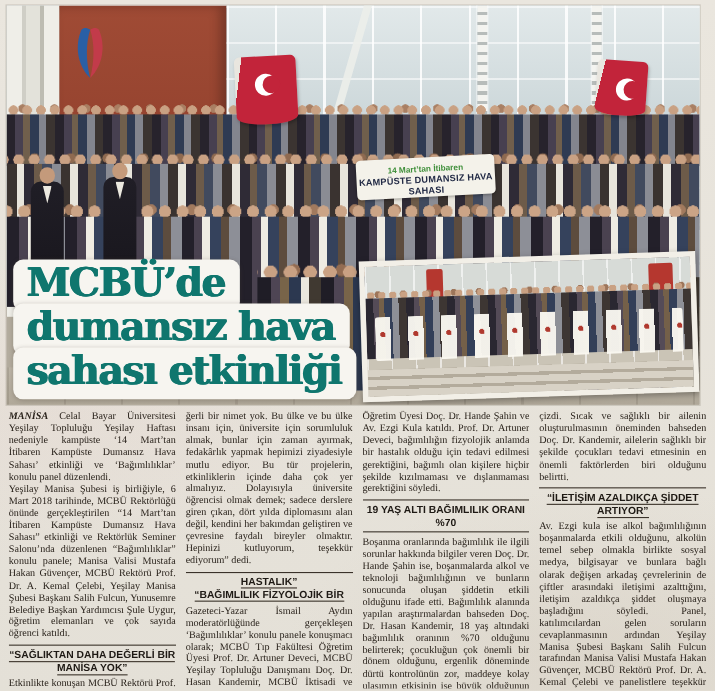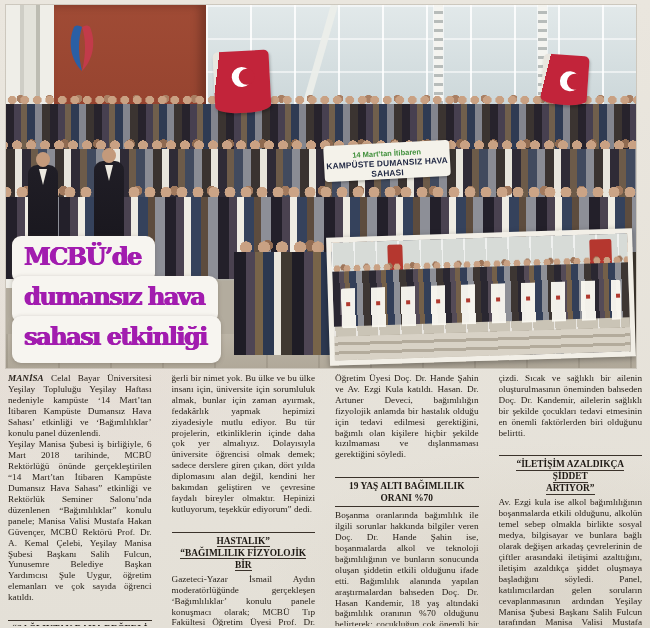--- a/index.html
+++ b/index.html
@@ -109,35 +109,35 @@
     background:
       radial-gradient(circle 2.5px at 7px 16px,#b0392f 96%,transparent) 0 0/30px 40px repeat-x,
       repeating-linear-gradient(90deg,rgba(250,248,241,.96) 0 14px,rgba(250,248,241,0) 14px 30px);}
   .isteps{position:absolute;left:0;right:0;bottom:0;height:24px;
     background:repeating-linear-gradient(180deg,#d8d2c6 0 6px,#b3ab9c 6px 9px);}
 
   
   .headline{position:absolute;left:12px;top:236px;z-index:10;}
   .hl{display:table;background:#f7f5f0;border-radius:9px;margin-bottom:-7px;
     padding:1px 14px 6px 12px;
-    font-family:"DejaVu Serif",serif;font-weight:bold;color:#a21caf;
-    font-size:24px;line-height:40px;letter-spacing:-1.5px;
+    font-family:"DejaVu Serif",serif;font-weight:bold;color:#0f766e;
+    font-size:36px;line-height:40px;letter-spacing:-1.5px;
     text-shadow:.7px 0 currentColor,-.4px 0 currentColor;
     box-shadow:0 1px 4px rgba(80,70,60,.30);}
 
   
   .article{position:absolute;left:8px;right:8px;top:373px;bottom:2px;
-    display:flex;gap:20px;overflow:hidden;
+    display:flex;gap:9px;overflow:hidden;
     font-size:9.2px;line-height:10.9px;color:#29221b;text-align:justify;}
   .col{flex:1;overflow:hidden;}
   .col p{margin:0 0 1px 0;}
   .lead{font-weight:bold;font-style:italic;}
-  .subhead{font-family:Liberation Serif, serif;font-weight:bold;
+  .subhead{font-family:Liberation Sans, sans-serif;font-weight:bold;
     font-size:9.4px;line-height:12px;text-align:center;color:#1e1914;
-    border-top:1.2px solid #3a322a;padding-top:2px;margin:17px 0 3px;}
+    border-top:1.2px solid #3a322a;padding-top:2px;margin:5px 0 3px;}
   .subhead .l{display:block;}
   .subhead .l span{border-bottom:1.3px solid #3a322a;padding-bottom:.5px;}
   .subhead.bar{border-bottom:1.3px solid #3a322a;padding-bottom:2px;}
   .subhead.bar .l span{border-bottom:none;}
 </style>
 </head>
 <body>
 
 <div class="clip">
 
@@ -205,21 +205,21 @@
     <div class="col">
       <p>ğerli bir nimet yok. Bu ülke ve bu ülke insanı için, üniversite için sorumluluk almak, bunlar için zaman ayırmak, fedakârlık yapmak hepimizi ziyadesiyle mutlu ediyor. Bu tür projelerin, etkinliklerin içinde daha çok yer almalıyız. Dolayısıyla üniversite öğrencisi olmak demek; sadece derslere giren çıkan, dört yılda diplomasını alan değil, kendini her bakımdan geliştiren ve çevresine faydalı bireyler olmaktır. Hepinizi kutluyorum, teşekkür ediyorum” dedi.</p>
       <div class="subhead">
         <span class="l"><span>HASTALIK”</span></span>
         <span class="l"><span>“BAĞIMLILIK FİZYOLOJİK BİR</span></span>
       </div>
       <p>Gazeteci-Yazar İsmail Aydın moderatörlüğünde gerçekleşen ‘Bağımlılıklar’ konulu panele konuşmacı olarak; MCBÜ Tıp Fakültesi Öğretim Üyesi Prof. Dr. Artuner Deveci, MCBÜ Yeşilay Topluluğu Danışmanı Doç. Dr. Hasan Kandemir, MCBÜ İktisadi ve İdari Bilimler Fakültesi</p>
     </div>
 
     <div class="col">
-      <p>Öğretim Üyesi Doç. Dr. Hande Şahin ve Av. Ezgi Kula katıldı. Hasan. Dr. Artuner Deveci, bağımlılığın fizyolojik anlamda bir hastalık olduğu için tedavi edilmesi gerektiğini, bağımlı olan kişilere hiçbir şekilde kızılmaması ve dışlanmaması gerektiğini söyledi.</p>
+      <p>Öğretim Üyesi Doç. Dr. Hande Şahin ve Av. Ezgi Kula katıldı. Prof. Dr. Artuner Deveci, bağımlılığın fizyolojik anlamda bir hastalık olduğu için tedavi edilmesi gerektiğini, bağımlı olan kişilere hiçbir şekilde kızılmaması ve dışlanmaması gerektiğini söyledi.</p>
       <div class="subhead bar">
         <span class="l"><span>19 YAŞ ALTI BAĞIMLILIK ORANI %70</span></span>
       </div>
       <p>Boşanma oranlarında bağımlılık ile ilgili sorunlar hakkında bilgiler veren Doç. Dr. Hande Şahin ise, boşanmalarda alkol ve teknoloji bağımlılığının ve bunların sonucunda oluşan şiddetin etkili olduğunu ifade etti. Bağımlılık alanında yapılan araştırmalardan bahseden Doç. Dr. Hasan Kandemir, 18 yaş altındaki bağımlılık oranının %70 olduğunu belirterek; çocukluğun çok önemli bir dönem olduğunu, ergenlik döneminde dürtü kontrolünün zor, maddeye kolay ulaşımın etkisinin ise büyük olduğunun altını</p>
     </div>
 
     <div class="col">
       <p>çizdi. Sıcak ve sağlıklı bir ailenin oluşturulmasının öneminden bahseden Doç. Dr. Kandemir, ailelerin sağlıklı bir şekilde çocukları tedavi etmesinin en önemli faktörlerden biri olduğunu belirtti.</p>
       <div class="subhead">
         <span class="l"><span>“İLETİŞİM AZALDIKÇA ŞİDDET</span></span>

